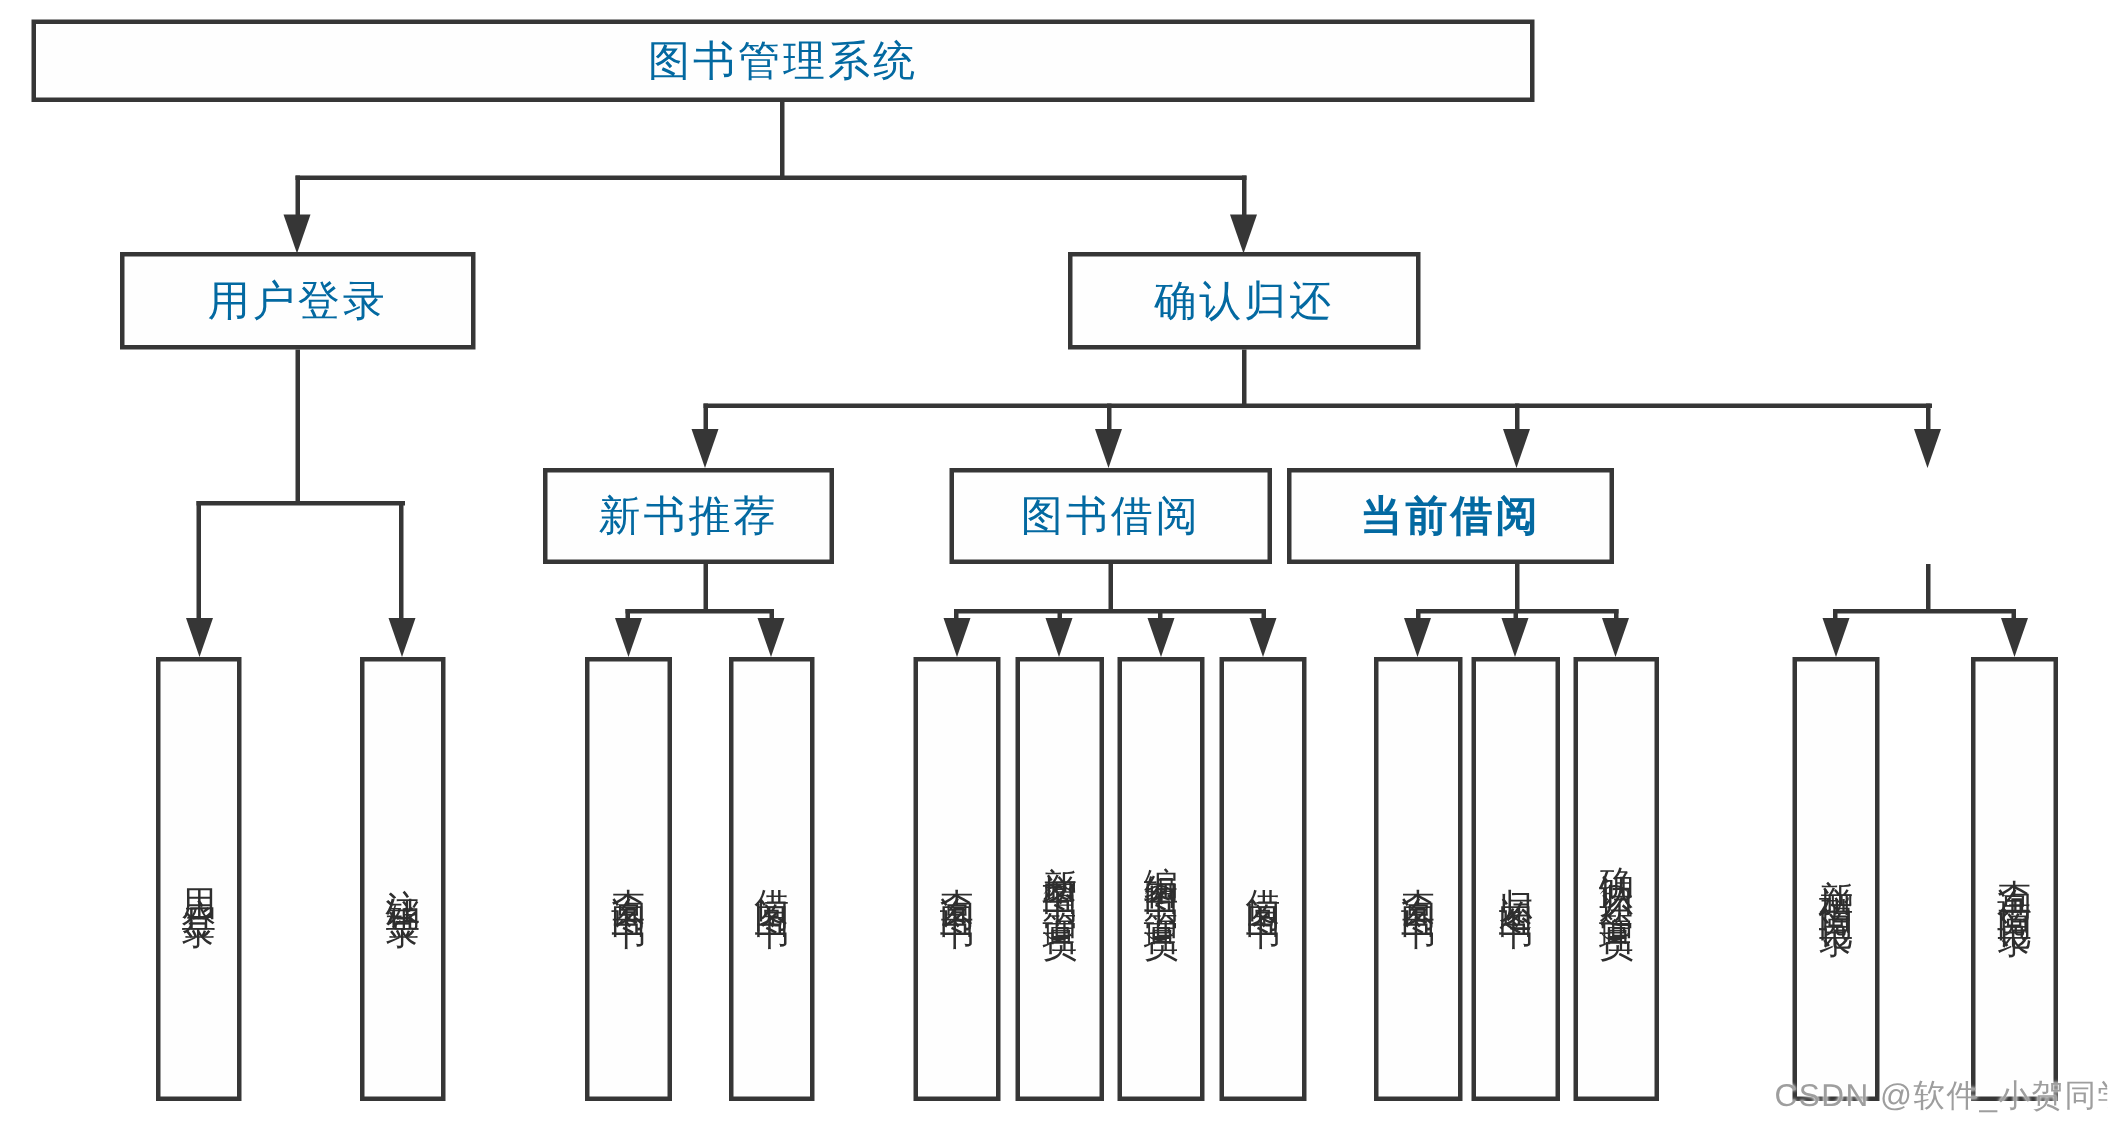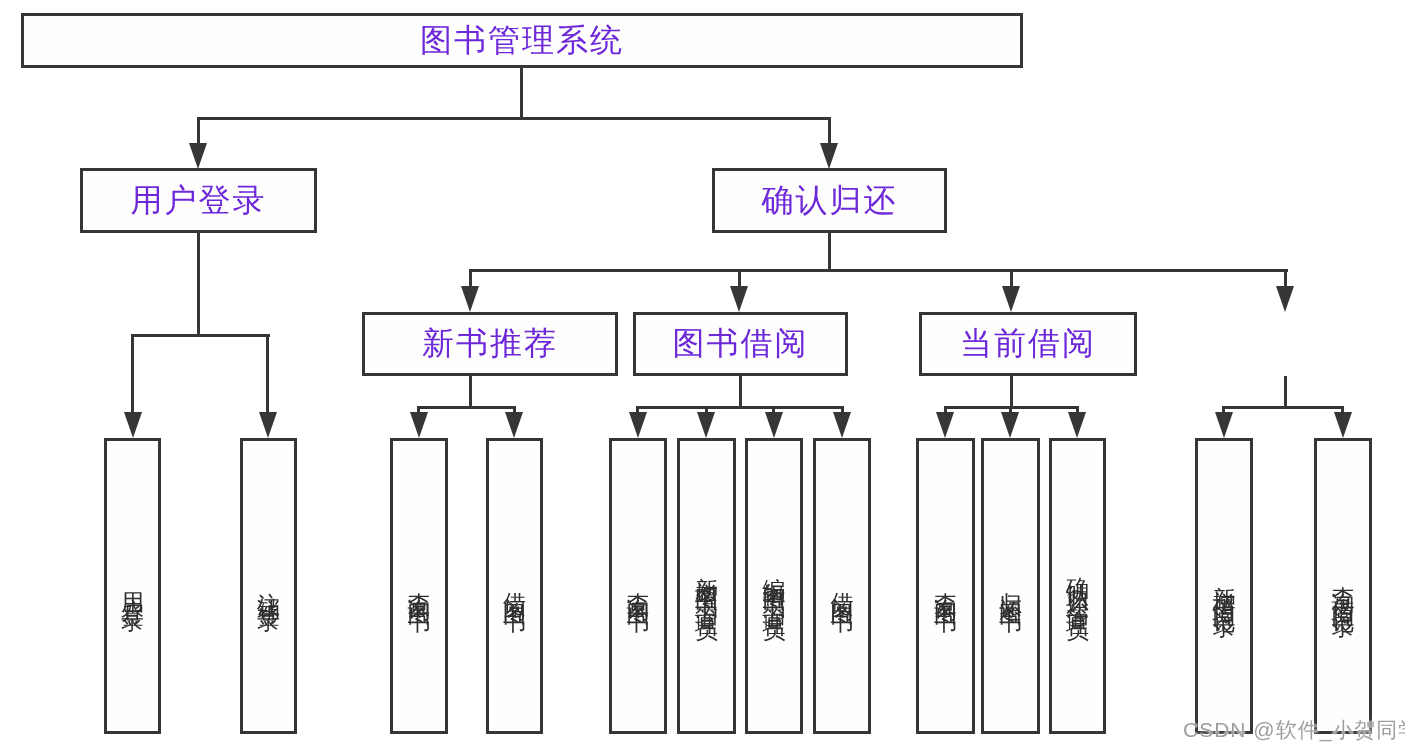--- a/index.html
+++ b/index.html
@@ -3,21 +3,21 @@
 <meta charset="utf-8">
 <style>
   html,body{margin:0;padding:0;background:#ffffff;}
   #stage{
     position:relative;width:1405px;height:747px;background:#ffffff;
     font-family:"Liberation Sans","DejaVu Sans",sans-serif;overflow:hidden;
   }
   .box{
     position:absolute;box-sizing:border-box;border:3px solid #363636;background:#fefefe;
     display:flex;align-items:center;justify-content:center;
-    font-size:32px;color:#6d28d9;letter-spacing:2px;white-space:nowrap;
+    font-size:28px;color:#0369a1;letter-spacing:2px;white-space:nowrap;
   }
   .vbox{
     position:absolute;box-sizing:border-box;border:3px solid #363636;background:#fefefe;
     display:flex;align-items:center;justify-content:center;
     writing-mode:vertical-rl;text-orientation:mixed;
     font-size:23px;color:#2e2e2e;letter-spacing:6px;line-height:1;padding:4px 0;
   }
   .hl{position:absolute;height:3px;background:#363636;}
   .vl{position:absolute;width:3px;background:#363636;}
   .arw{
@@ -58,23 +58,23 @@
   <div class="hl" style="left:469px;top:269px;width:819px;"></div>
   <div class="vl" style="left:469px;top:269px;height:19px;"></div>
   <div class="arw" style="left:461px;top:286px;"></div>
   <div class="vl" style="left:738px;top:269px;height:19px;"></div>
   <div class="arw" style="left:730px;top:286px;"></div>
   <div class="vl" style="left:1010px;top:269px;height:19px;"></div>
   <div class="arw" style="left:1002px;top:286px;"></div>
   <div class="vl" style="left:1284px;top:269px;height:19px;"></div>
   <div class="arw" style="left:1276px;top:286px;"></div>
 
-  <div class="box" style="left:362px;top:312px;width:256px;height:64px;">新书推荐</div>
+  <div class="box" style="left:362px;top:312px;width:194px;height:64px;">新书推荐</div>
   <div class="box" style="left:633px;top:312px;width:215px;height:64px;">图书借阅</div>
-  <div class="box" style="left:919px;top:312px;width:218px;height:64px;">当前借阅</div>
+  <div class="box" style="left:858px;top:312px;width:218px;height:64px;font-weight:bold;">当前借阅</div>
 
   <div class="vl" style="left:469px;top:376px;height:32px;"></div>
   <div class="hl" style="left:417px;top:406px;width:99px;"></div>
   <div class="vl" style="left:417px;top:406px;height:8px;"></div>
   <div class="arw" style="left:410px;top:412px;"></div>
   <div class="vl" style="left:513px;top:406px;height:8px;"></div>
   <div class="arw" style="left:505px;top:412px;"></div>
 
   <div class="vl" style="left:739px;top:376px;height:32px;"></div>
   <div class="hl" style="left:636px;top:406px;width:208px;"></div>

